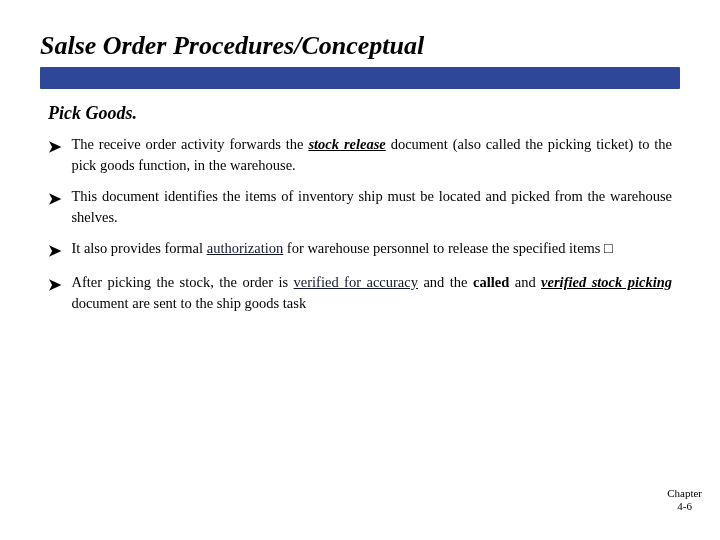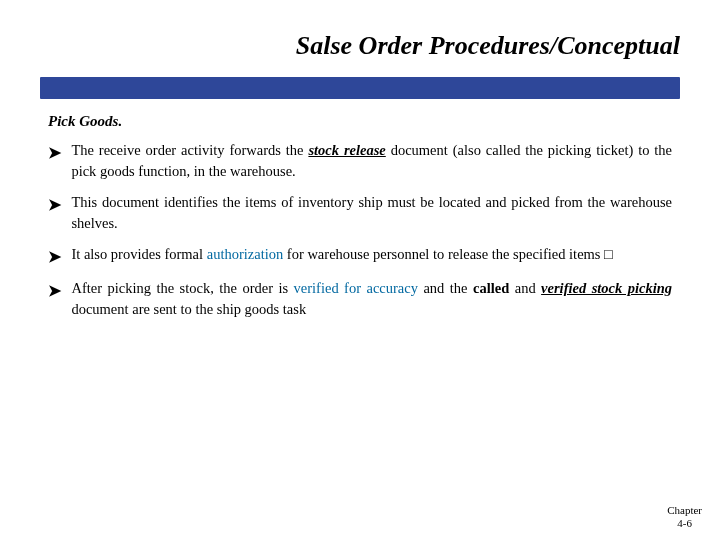--- a/index.html
+++ b/index.html
@@ -20,22 +20,22 @@
     .slide-container {
       width: 720px;
       height: 540px;
       padding: 30px 40px 20px 40px;
       display: flex;
       flex-direction: column;
       position: relative;
     }
 
     .title-section {
-      text-align: right;
-      margin-bottom: 14px;
+      text-align: left;
+      margin-bottom: 4px;
     }
 
     .title-text {
       font-size: 26px;
       font-weight: bold;
       font-style: italic;
       color: #000000;
       line-height: 1.25;
     }
 
@@ -46,21 +46,21 @@
       margin-bottom: 14px;
       border-radius: 1px;
     }
 
     .content-section {
       flex: 1;
       padding: 0 8px;
     }
 
     .pick-goods-label {
-      font-size: 15px;
+      font-size: 18px;
       font-weight: bold;
       font-style: italic;
       color: #000000;
       margin-bottom: 10px;
     }
 
     .bullet-list {
       list-style: none;
       padding: 0;
       margin: 0;
@@ -93,27 +93,28 @@
       font-weight: bold;
     }
 
     .underline-bold {
       font-weight: bold;
       text-decoration: underline;
       font-style: italic;
     }
 
     .orange-text {
-      color: #0369a1;
+      color: #0f172a;
       font-weight: normal;
+      text-decoration: underline;
     }
 
     .chapter-label {
       position: absolute;
-      bottom: 10px;
+      bottom: 27px;
       right: 18px;
       font-size: 11px;
       color: #000000;
       text-align: center;
       line-height: 1.2;
     }
   </style>
 </head>
 <body>
 

